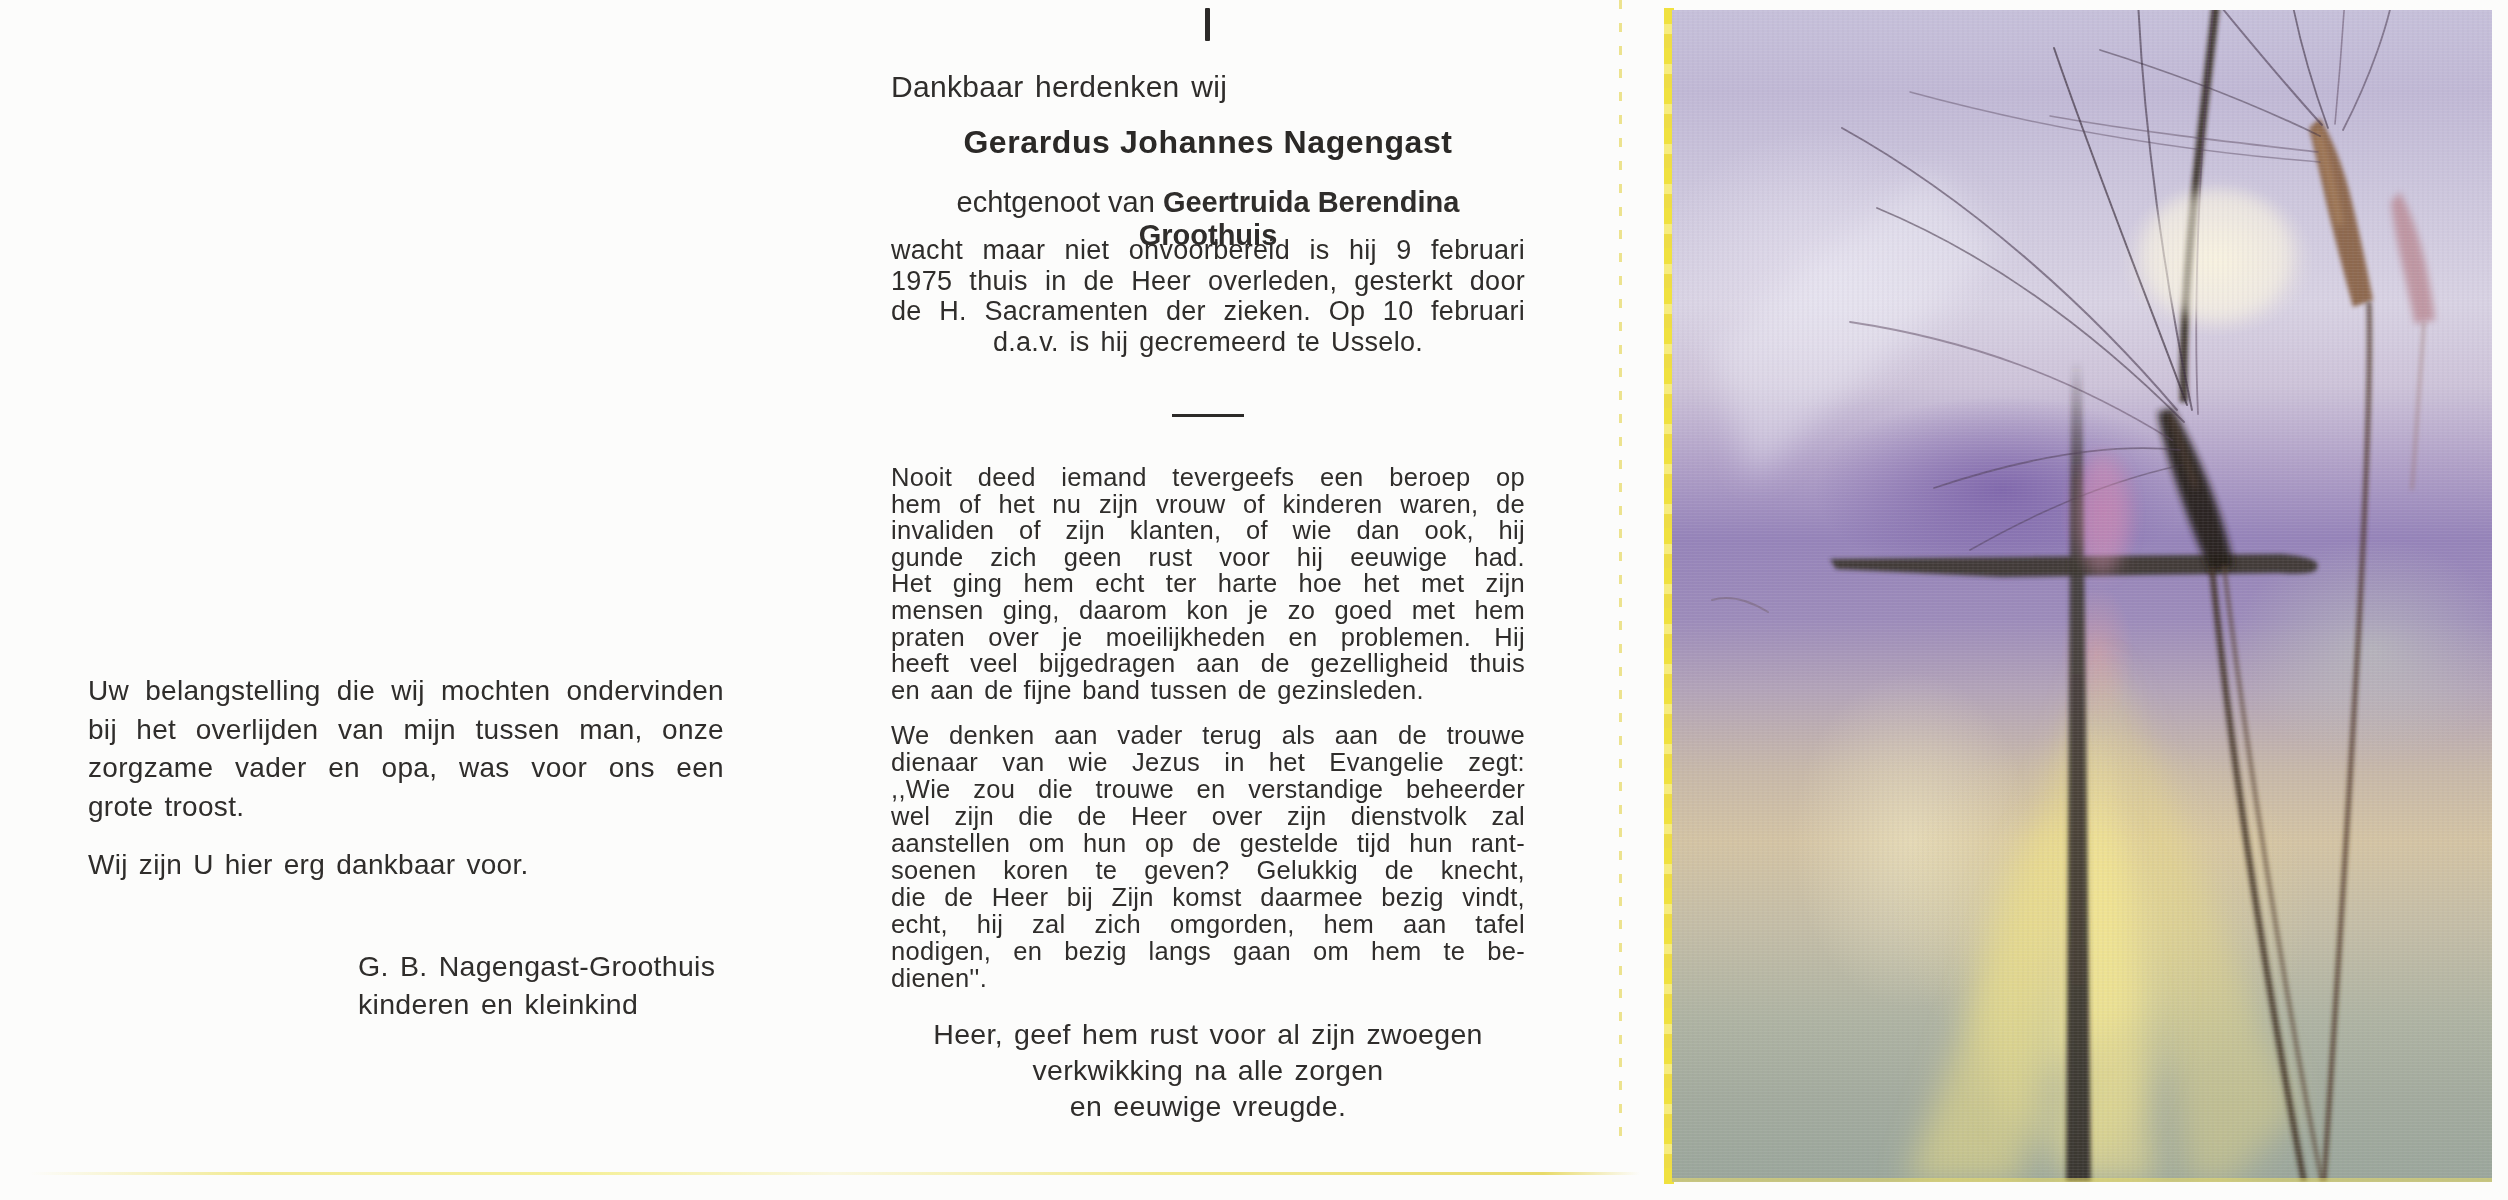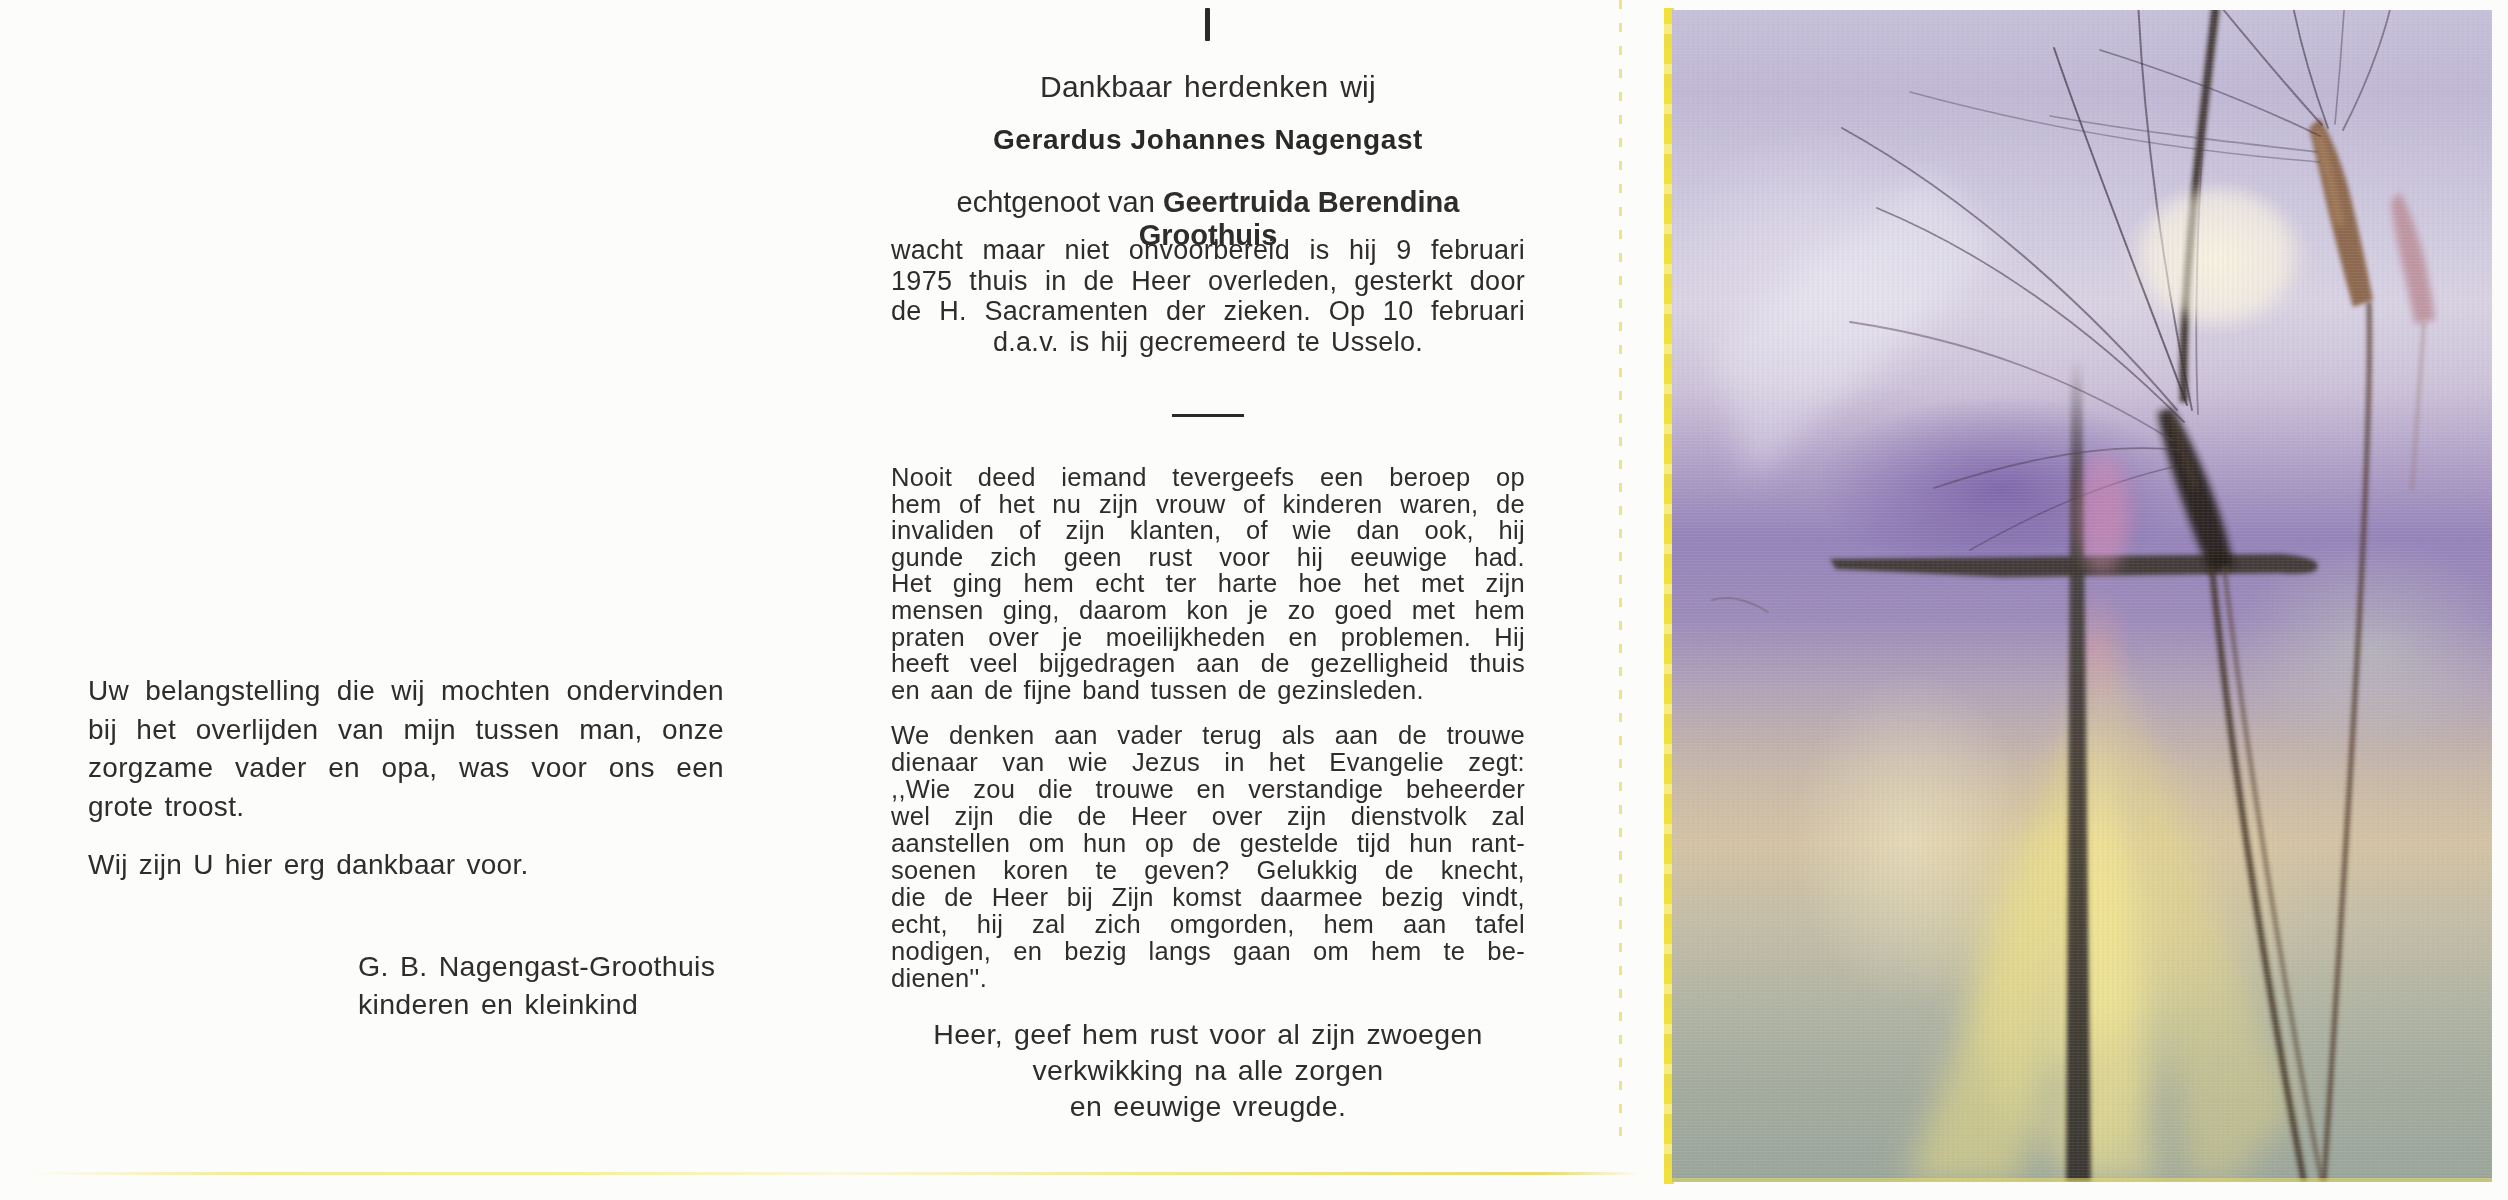--- a/index.html
+++ b/index.html
@@ -17,22 +17,22 @@
   .tl.l{text-align:left;text-align-last:left;}
 
   
   .ack-block{position:absolute;left:88px;top:672px;width:636px;font-size:28px;line-height:38.5px;}
   .thanks-line{position:absolute;left:88px;top:846px;width:636px;font-size:28px;line-height:38px;}
   .signature{position:absolute;left:358px;top:947px;font-size:28.5px;line-height:38px;}
 
   
   .panel-mid{position:absolute;left:891px;top:0;width:634px;height:1200px;}
   .tick{position:absolute;left:314px;top:8px;width:5px;height:33px;background:#2c2a28;border-radius:1px;}
-  .intro{position:absolute;top:70px;left:0;width:100%;text-align:center;font-size:30px;}
-  .deceased{position:absolute;top:124px;left:0;width:100%;text-align:center;font-size:28px;font-weight:700;letter-spacing:.6px;color:#2b2927;}
+  .intro{position:absolute;top:70px;left:0;width:100%;text-align:left;font-size:30px;}
+  .deceased{position:absolute;top:124px;left:0;width:100%;text-align:center;font-size:32px;font-weight:700;letter-spacing:.6px;color:#2b2927;}
   .spouse{position:absolute;top:186px;left:0;width:100%;text-align:center;font-size:29px;}
   .spouse .bold{font-weight:700;}
   .life{position:absolute;top:235px;left:0;width:100%;font-size:27px;line-height:30.5px;}
   .rule{position:absolute;top:414px;left:281px;width:72px;height:3px;background:#2c2a28;}
   .tribute{position:absolute;top:464px;left:0;width:100%;font-size:25.5px;line-height:26.6px;}
   .gospel{position:absolute;top:722px;left:0;width:100%;font-size:25.5px;line-height:27px;}
   .prayer{position:absolute;top:1016px;left:22px;width:590px;font-size:28.5px;line-height:36px;}
 
   
   .fold-v{position:absolute;left:1619px;top:0;width:3px;height:1150px;

